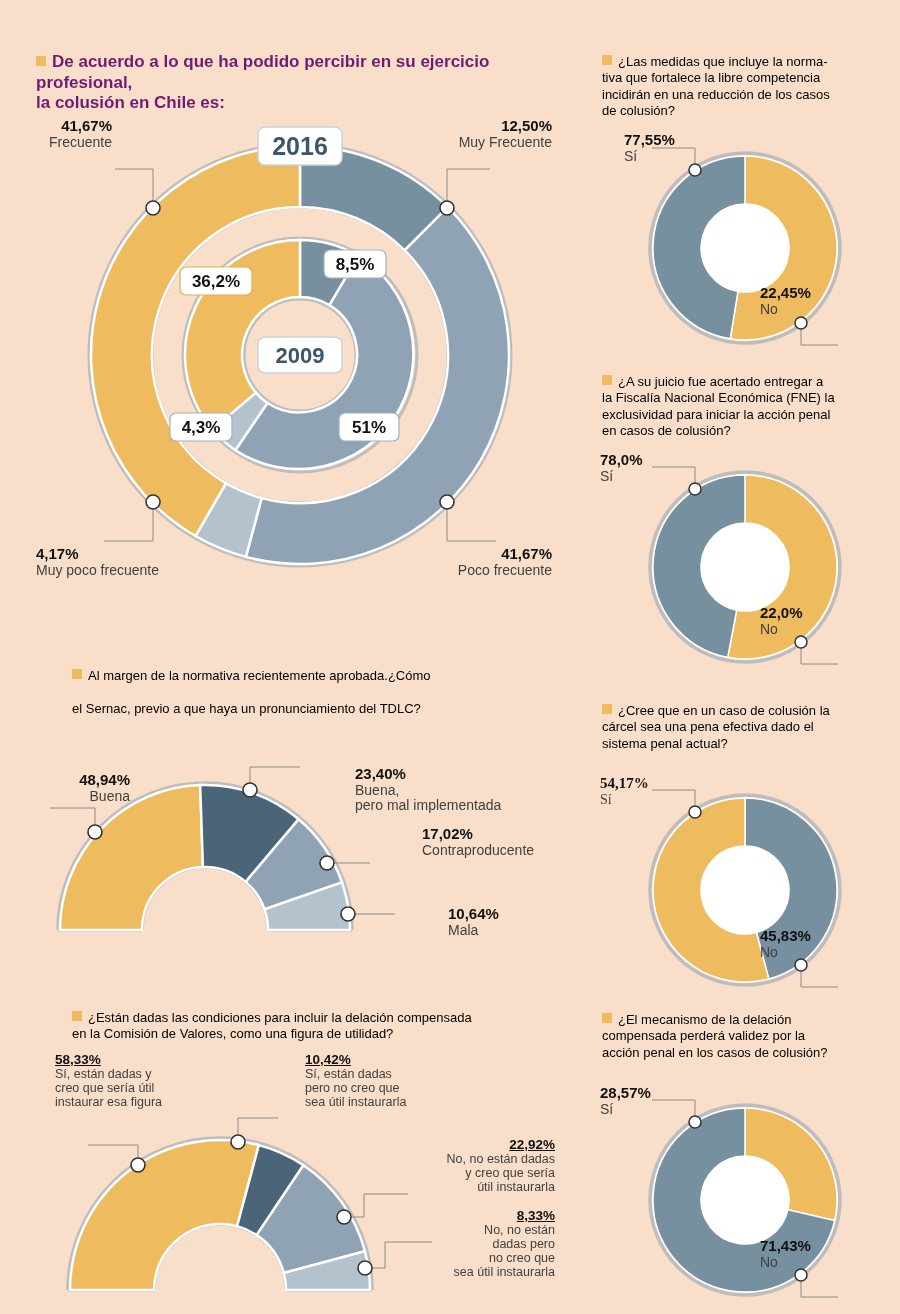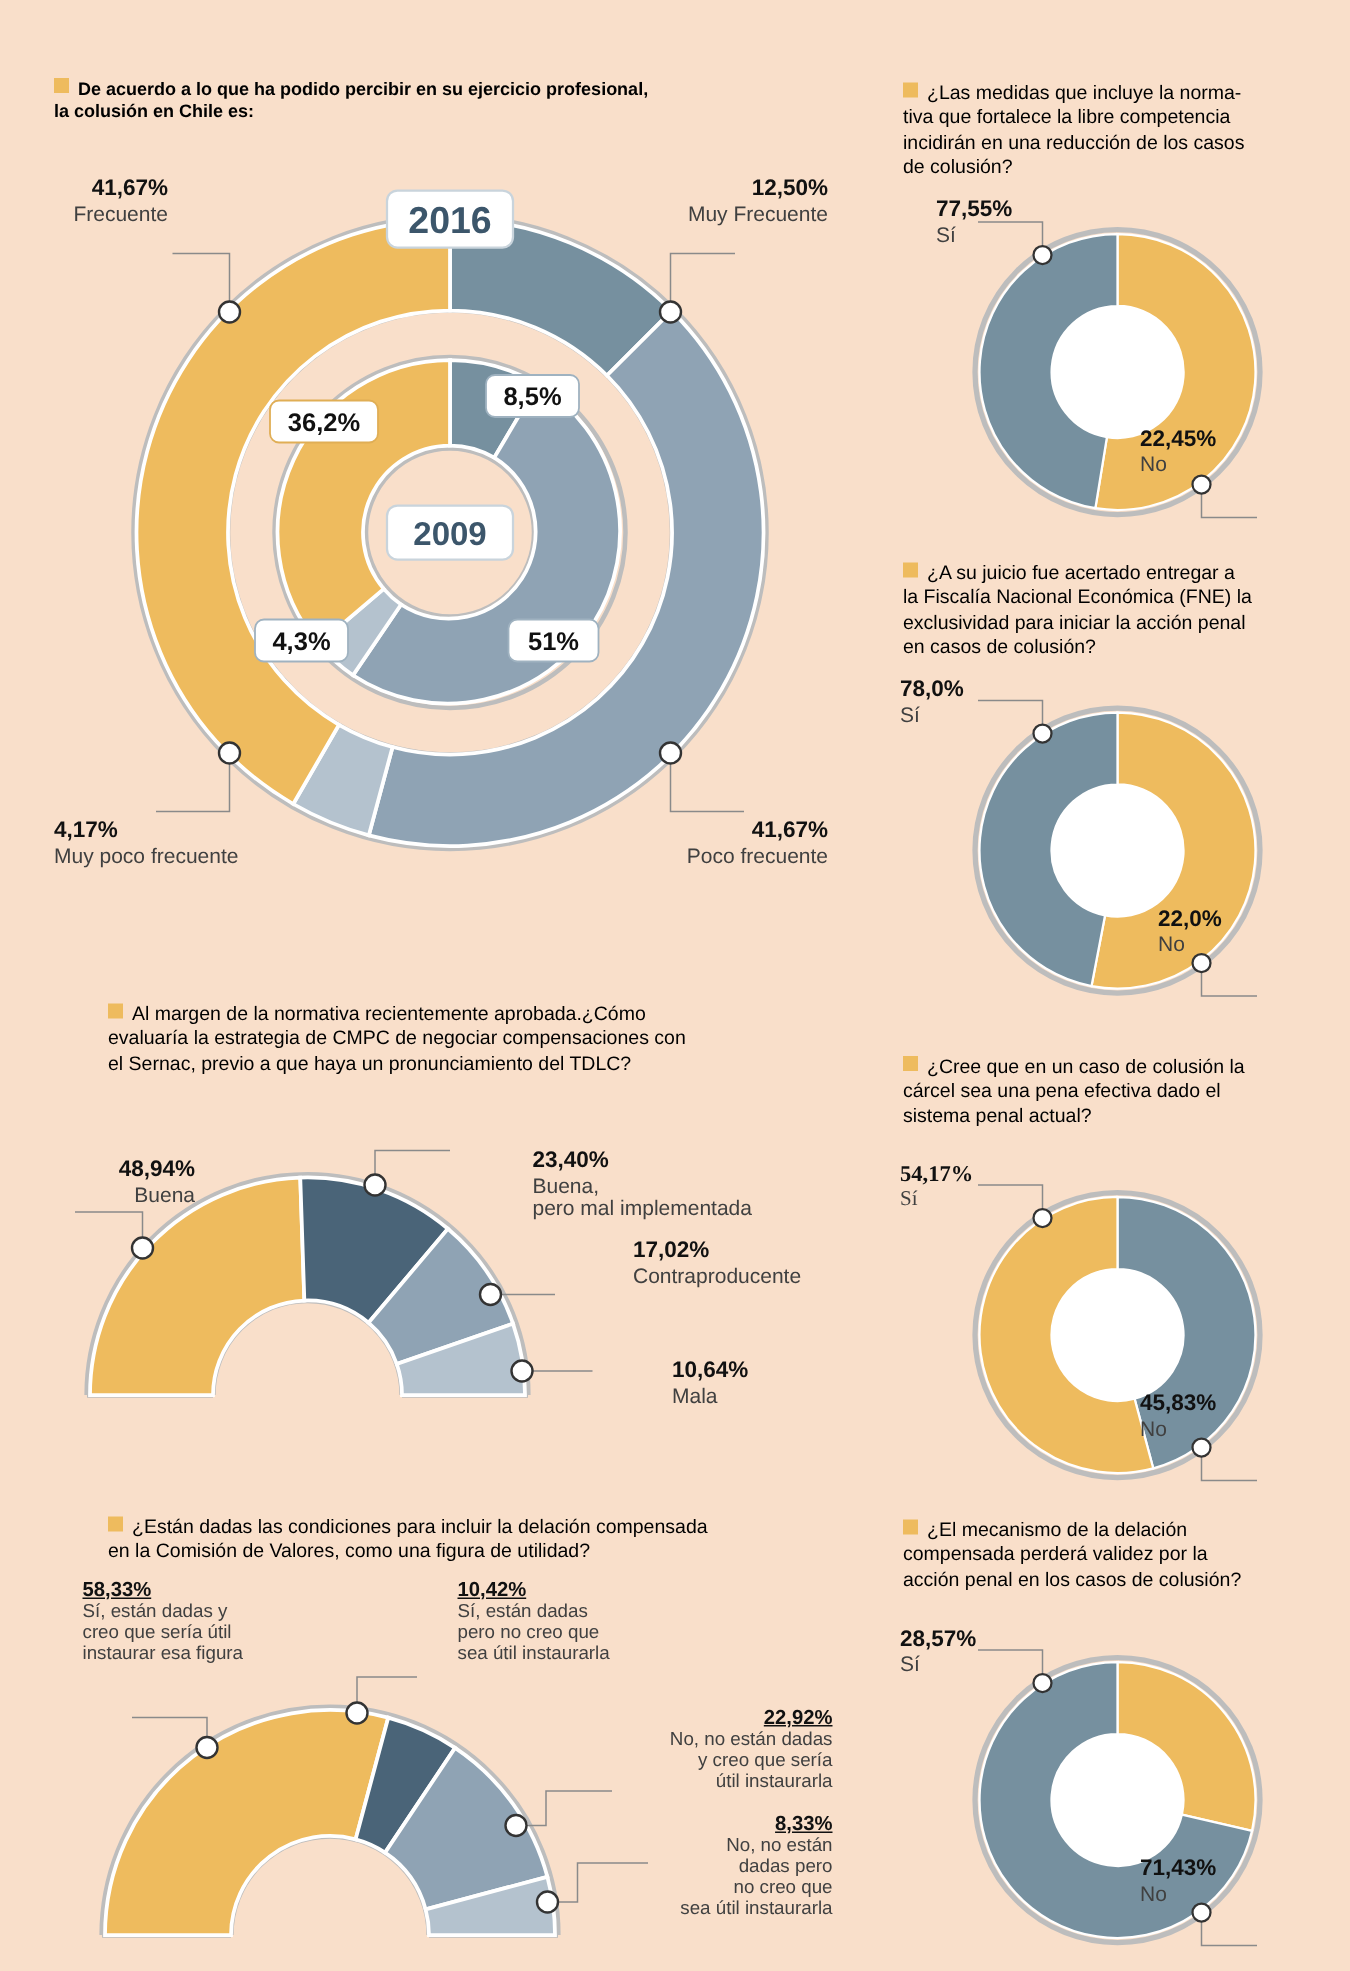--- a/index.html
+++ b/index.html
@@ -6,21 +6,21 @@
   body{
     width:900px;height:1314px;
     background:#F9DFCA;
     font-family:"Liberation Sans", sans-serif;
     color:#1a1a1a;
     position:relative;
     overflow:hidden;
   }
   .panel{position:absolute;}
   .q-title{
-    font-size:12px;font-weight:bold;line-height:1.22;color:#000000;
+    font-size:17px;font-weight:bold;line-height:1.22;color:#701a75;
   }
   .q-title .bullet{
     display:inline-block;width:10px;height:10px;background:#EEBB5E;
     margin-right:6px;vertical-align:1px;
   }
   .q-title-light{
     font-size:13px;font-weight:normal;line-height:1.25;color:#000000;
   }
   .q-title-light .bullet{
     display:inline-block;width:10px;height:10px;background:#EEBB5E;
@@ -125,21 +125,21 @@
   <span class="nm">Poco frecuente</span>
 </div>
 <div class="lbl" style="left:36px;top:546px;width:200px;">
   <span class="pct">4,17%</span>
   <span class="nm">Muy poco frecuente</span>
 </div>
 
 <div class="panel" style="left:72px;top:668px;width:500px;">
   <div class="q-title-light">
     <span class="bullet"></span><span>Al margen de la normativa recientemente aprobada.¿Cómo</span><br>
-    <span>evaluaría la estrategia de CMPC de negociar compensaciones con</span><br>
+    <br>
     <span>el Sernac, previo a que haya un pronunciamiento del TDLC?</span>
   </div>
 </div>
 
 <div class="panel" style="left:60px;top:745px;width:430px;height:200px;">
   <svg width="430" height="200" viewBox="0 0 430 200">
     <g transform="translate(145,185)">
 
       <path d="M -147 0 A 147 147 0 0 1 147 0" fill="none" stroke="#BDBDBD" stroke-width="3.5"></path>
       <path d="M -63 0 A 63 63 0 0 1 63 0" fill="none" stroke="#BDBDBD" stroke-width="3.5"></path>
@@ -314,21 +314,21 @@
         <circle cx="-50" cy="-78" r="6"></circle>
         <circle cx="56" cy="75" r="6"></circle>
       </g>
     </g>
   </svg>
 </div>
 <div class="lbl" style="left:600px;top:452px;width:120px;">
   <span class="pct">78,0%</span>
   <span class="nm">Sí</span>
 </div>
-<div class="lbl" style="left:760px;top:605px;width:120px;margin-left:12px;">
+<div class="lbl" style="left:760px;top:605px;width:120px;">
   <span class="pct">22,0%</span>
   <span class="nm">No</span>
 </div>
 
 <div class="panel" style="left:602px;top:703px;width:290px;">
   <div class="q-title-light">
     <span class="bullet"></span><span>¿Cree que en un caso de colusión la</span><br>
     <span>cárcel sea una pena efectiva dado el</span><br>
     <span>sistema penal actual?</span>
   </div>

